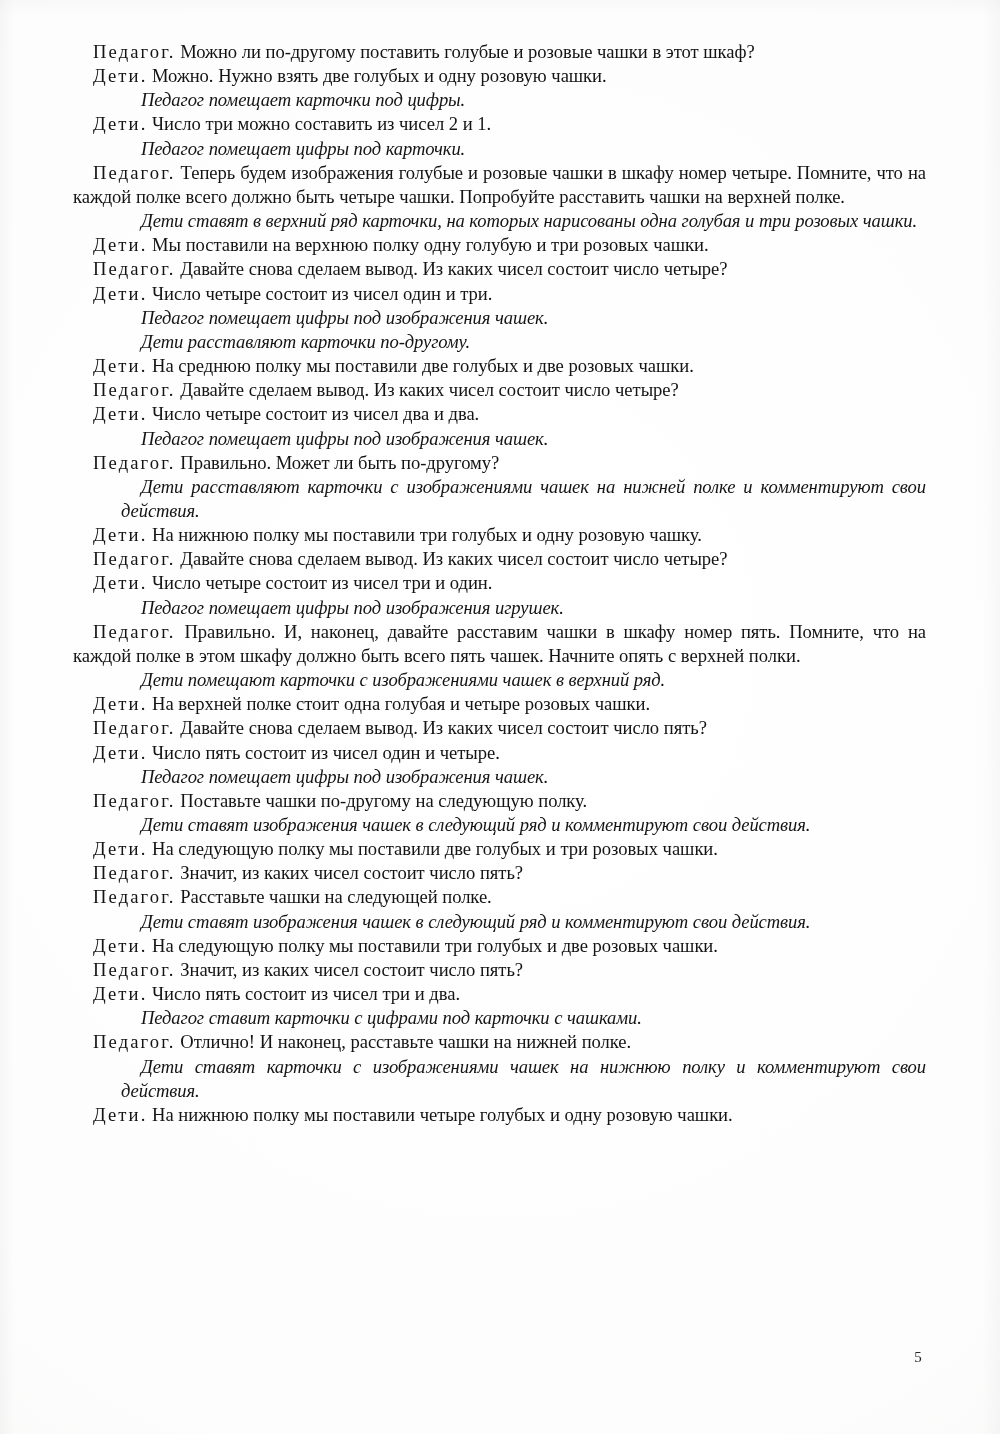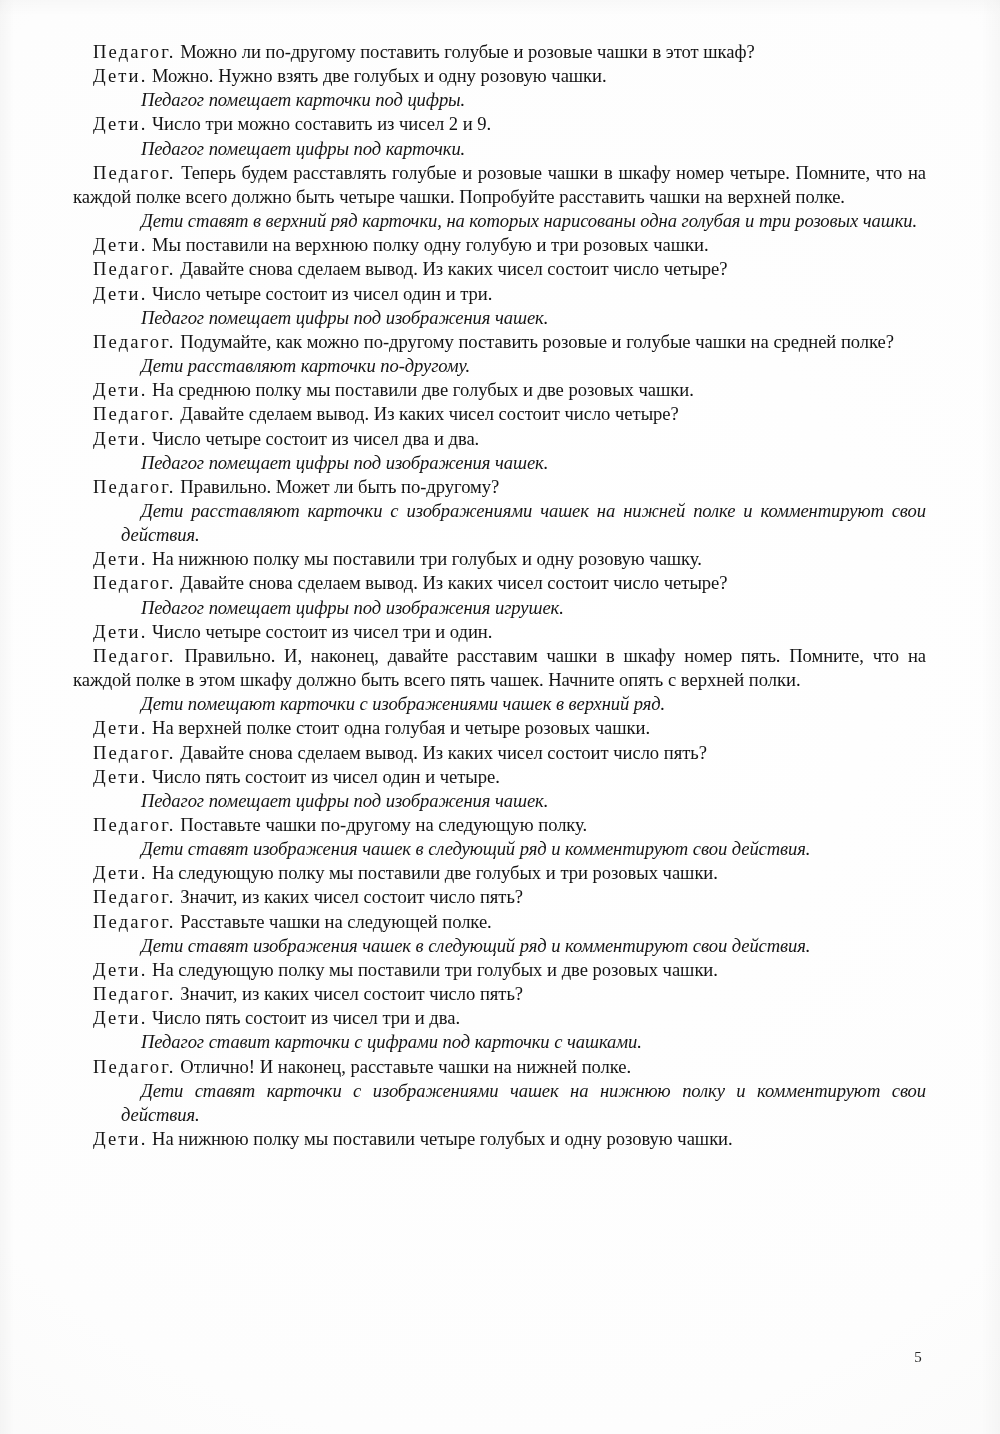--- a/index.html
+++ b/index.html
@@ -89,40 +89,39 @@
   }
 </style>
 </head>
 <body>
 
 <div class="page">
   <div class="text-block">
       <p class="line dialogue"><span class="speaker">Педагог.</span><span> Можно ли по-другому поставить голубые и розовые чашки в этот шкаф?</span></p>
       <p class="line dialogue"><span class="speaker">Дети.</span><span> Можно. Нужно взять две голубых и одну розовую чашки.</span></p>
       <p class="line stage"><span>Педагог помещает карточки под цифры.</span></p>
-      <p class="line dialogue"><span class="speaker">Дети.</span><span> Число три можно составить из чисел 2 и 9.</span></p>
+      <p class="line dialogue"><span class="speaker">Дети.</span><span> Число три можно составить из чисел 2 и 1.</span></p>
       <p class="line stage"><span>Педагог помещает цифры под карточки.</span></p>
-      <p class="line dialogue"><span class="speaker">Педагог.</span><span> Теперь будем расставлять голубые и розовые чашки в шкафу номер четыре. Помните, что на каждой полке всего должно быть четыре чашки. Попробуйте расставить чашки на верхней полке.</span></p>
+      <p class="line dialogue"><span class="speaker">Педагог.</span><span> Теперь будем изображения голубые и розовые чашки в шкафу номер четыре. Помните, что на каждой полке всего должно быть четыре чашки. Попробуйте расставить чашки на верхней полке.</span></p>
       <p class="line stage"><span>Дети ставят в верхний ряд карточки, на которых нарисованы одна голубая и три розовых чашки.</span></p>
       <p class="line dialogue"><span class="speaker">Дети.</span><span> Мы поставили на верхнюю полку одну голубую и три розовых чашки.</span></p>
       <p class="line dialogue"><span class="speaker">Педагог.</span><span> Давайте снова сделаем вывод. Из каких чисел состоит число четыре?</span></p>
       <p class="line dialogue"><span class="speaker">Дети.</span><span> Число четыре состоит из чисел один и три.</span></p>
       <p class="line stage"><span>Педагог помещает цифры под изображения чашек.</span></p>
-      <p class="line dialogue"><span class="speaker">Педагог.</span><span> Подумайте, как можно по-другому поставить розовые и голубые чашки на средней полке?</span></p>
       <p class="line stage"><span>Дети расставляют карточки по-другому.</span></p>
       <p class="line dialogue"><span class="speaker">Дети.</span><span> На среднюю полку мы поставили две голубых и две розовых чашки.</span></p>
       <p class="line dialogue"><span class="speaker">Педагог.</span><span> Давайте сделаем вывод. Из каких чисел состоит число четыре?</span></p>
       <p class="line dialogue"><span class="speaker">Дети.</span><span> Число четыре состоит из чисел два и два.</span></p>
       <p class="line stage"><span>Педагог помещает цифры под изображения чашек.</span></p>
       <p class="line dialogue"><span class="speaker">Педагог.</span><span> Правильно. Может ли быть по-другому?</span></p>
       <p class="line stage"><span>Дети расставляют карточки с изображениями чашек на нижней полке и комментируют свои действия.</span></p>
       <p class="line dialogue"><span class="speaker">Дети.</span><span> На нижнюю полку мы поставили три голубых и одну розовую чашку.</span></p>
       <p class="line dialogue"><span class="speaker">Педагог.</span><span> Давайте снова сделаем вывод. Из каких чисел состоит число четыре?</span></p>
+      <p class="line dialogue"><span class="speaker">Дети.</span><span> Число четыре состоит из чисел три и один.</span></p>
       <p class="line stage"><span>Педагог помещает цифры под изображения игрушек.</span></p>
-      <p class="line dialogue"><span class="speaker">Дети.</span><span> Число четыре состоит из чисел три и один.</span></p>
       <p class="line dialogue"><span class="speaker">Педагог.</span><span> Правильно. И, наконец, давайте расставим чашки в шкафу номер пять. Помните, что на каждой полке в этом шкафу должно быть всего пять чашек. Начните опять с верхней полки.</span></p>
       <p class="line stage"><span>Дети помещают карточки с изображениями чашек в верхний ряд.</span></p>
       <p class="line dialogue"><span class="speaker">Дети.</span><span> На верхней полке стоит одна голубая и четыре розовых чашки.</span></p>
       <p class="line dialogue"><span class="speaker">Педагог.</span><span> Давайте снова сделаем вывод. Из каких чисел состоит число пять?</span></p>
       <p class="line dialogue"><span class="speaker">Дети.</span><span> Число пять состоит из чисел один и четыре.</span></p>
       <p class="line stage"><span>Педагог помещает цифры под изображения чашек.</span></p>
       <p class="line dialogue"><span class="speaker">Педагог.</span><span> Поставьте чашки по-другому на следующую полку.</span></p>
       <p class="line stage"><span>Дети ставят изображения чашек в следующий ряд и комментируют свои действия.</span></p>
       <p class="line dialogue"><span class="speaker">Дети.</span><span> На следующую полку мы поставили две голубых и три розовых чашки.</span></p>
       <p class="line dialogue"><span class="speaker">Педагог.</span><span> Значит, из каких чисел состоит число пять?</span></p>

